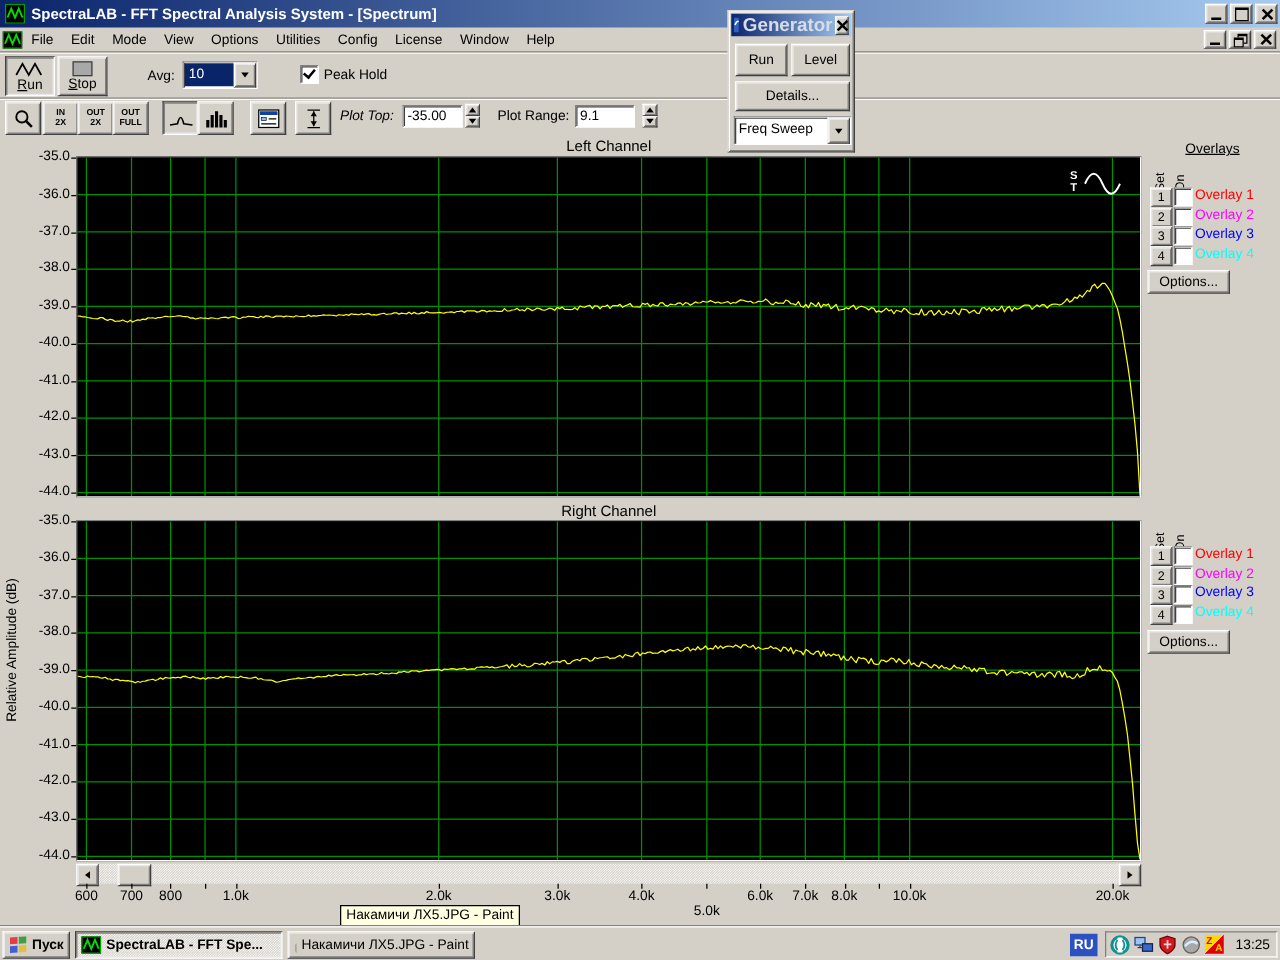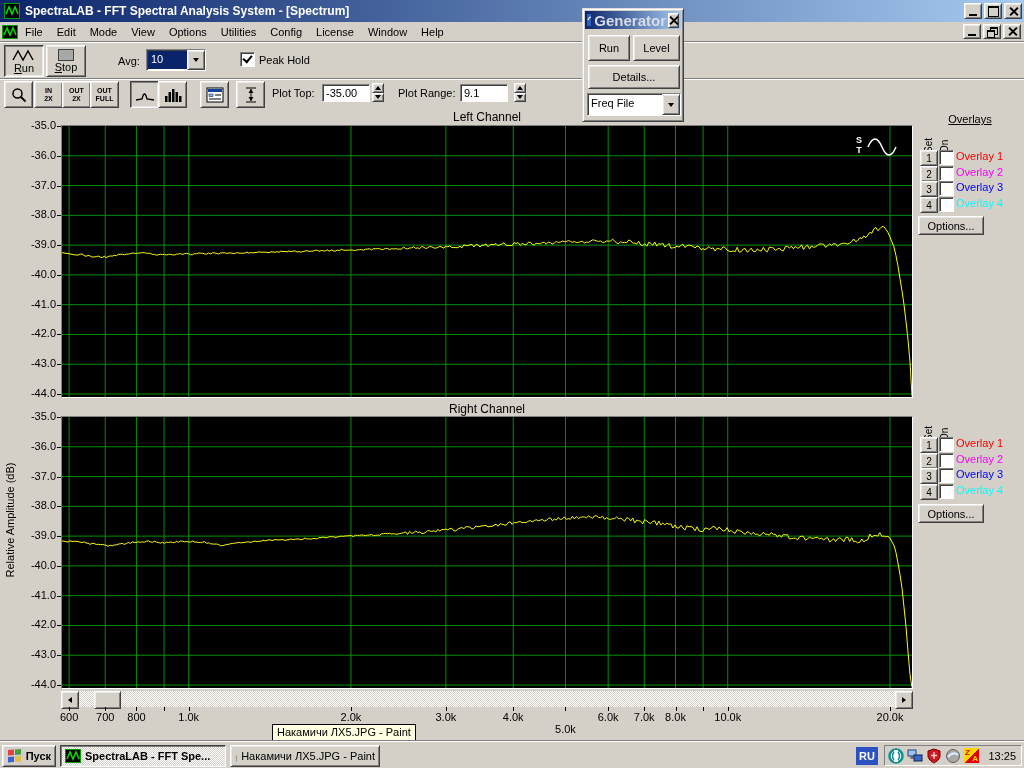--- a/index.html
+++ b/index.html
@@ -215,21 +215,21 @@
     </div>
     <div class="abs tbtn raised center" style="left:236px;top:2px;">
       <svg width="14" height="18">
         <line x1="2" y1="2" x2="12" y2="2" stroke="#000"></line>
           <line x1="2" y1="16" x2="12" y2="16" stroke="#000"></line>
         <line x1="7" y1="3" x2="7" y2="15" stroke="#000"></line>
         <polygon points="7,3 4.5,7 9.5,7" fill="#000"></polygon>
           <polygon points="7,15 4.5,11 9.5,11" fill="#000"></polygon>
       </svg>
     </div>
-    <span class="abs" style="left:272px;top:8px;">Plot Top:</span>
+    <span class="abs" style="left:272px;top:8px;font-style:italic;">Plot Top:</span>
     <div class="abs field" style="left:322px;top:5px;width:48px;height:18px;padding:2px 0 0 3px;box-sizing:border-box;">-35.00</div>
     <div class="abs spin" style="left:372px;top:4px;">
       <div class="raised">
           <span class="tri-up"></span>
         </div>
       <div class="raised">
           <span class="tri-dn"></span>
         </div>
     </div>
     <span class="abs" style="left:398px;top:8px;">Plot Range:</span>
@@ -439,21 +439,21 @@
       </svg>
       <span class="ttext">Generator</span>
       <div class="wbtn raised center" style="width:14px;height:13px;">
           <span class="g-x"></span>
         </div>
     </div>
     <div class="abs raised center" style="left:5px;top:26px;width:40px;height:24px;">Run</div>
     <div class="abs raised center" style="left:50px;top:26px;width:45px;height:24px;">Level</div>
     <div class="abs raised center" style="left:5px;top:56px;width:90px;height:22px;">Details...</div>
     <div class="abs field" style="left:4px;top:84px;width:92px;height:21px;">
-      <div style="position:absolute;left:3px;top:3px;">Freq File</div>
+      <div style="position:absolute;left:3px;top:3px;">Freq Sweep</div>
       <div class="raised center" style="position:absolute;right:0;top:0;width:16px;height:19px;">
           <span class="tri-dn"></span>
         </div>
     </div>
   </div>
 
   <div id="tooltip" class="abs">Накамичи ЛХ5.JPG - Paint</div>
 
   <div id="taskbar" class="abs">
     <div class="task raised" style="left:2px;width:54px;">

